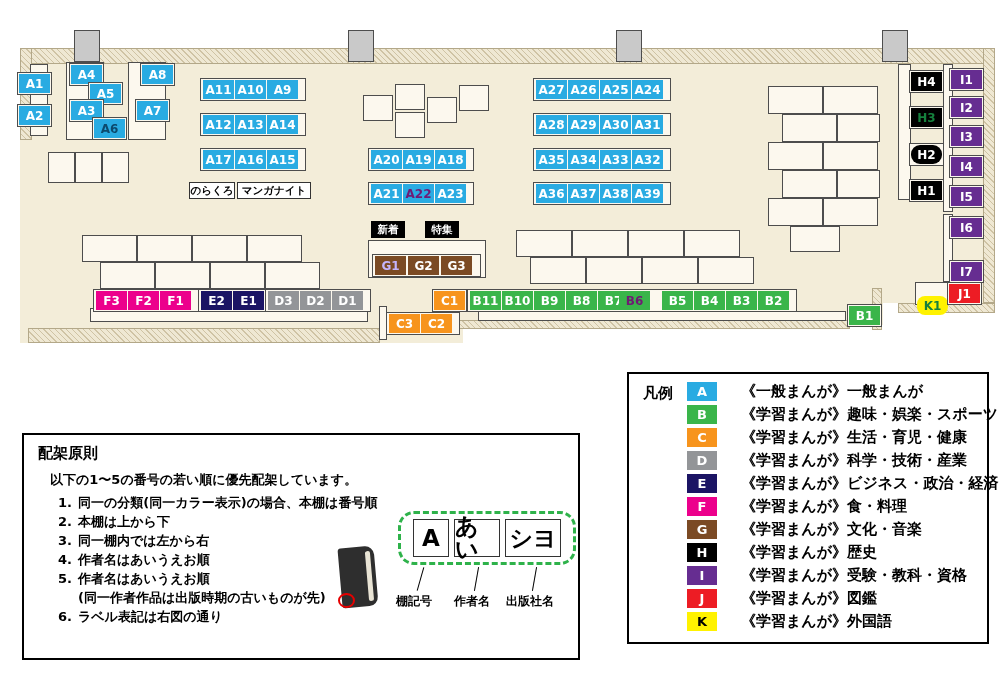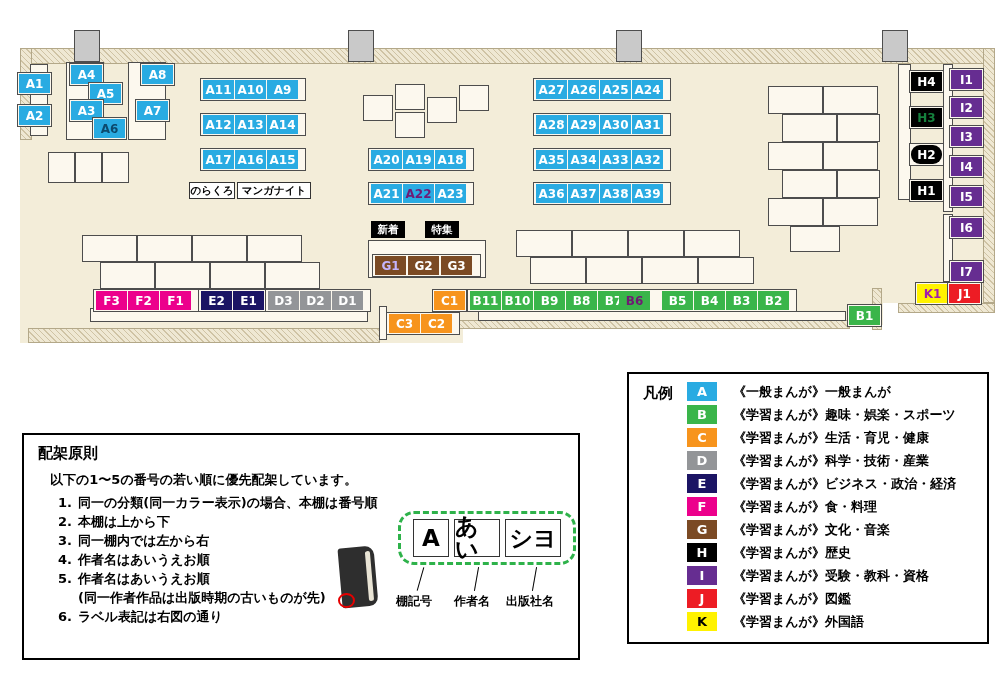--- a/index.html
+++ b/index.html
@@ -65,21 +65,21 @@
     border:2px solid #e60000;border-radius:50%;box-sizing:border-box;background:transparent;
   }
   .legend{left:627px;top:372px;width:362px;height:272px;}
   .l-title{position:absolute;left:14px;top:10px;font-size:15px;font-weight:bold;color:#000;}
   .l-items{position:absolute;left:58px;top:8px;}
   .l-row{display:flex;align-items:center;height:19px;margin-bottom:4px;}
   .l-swatch{
     width:30px;height:19px;flex:none;display:flex;align-items:center;justify-content:center;
     font-size:13px;font-weight:bold;line-height:1;
   }
-  .l-text{margin-left:16px;font-size:13px;font-weight:bold;color:#000;white-space:nowrap;}
+  .l-text{margin-left:24px;font-size:15px;font-weight:bold;color:#000;white-space:nowrap;}
 </style>
 </head>
 <body>
 
 <div class="stage">
 
   <div class="map">
       <div class="floor" style="left: 20px; top: 50px; width: 443px; height: 293px;"></div>
       <div class="floor" style="left: 463px; top: 50px; width: 420px; height: 275px;"></div>
       <div class="floor" style="left: 883px; top: 50px; width: 112px; height: 253px;"></div>
@@ -244,21 +244,21 @@
       <div class="map-label" style="left: 951px; top: 127px; background: rgb(102, 45, 145); color: rgb(255, 255, 255);">I3</div>
       <div class="shelf" style="left: 949px; top: 155px; width: 35px; height: 23px;"></div>
       <div class="map-label" style="left: 951px; top: 157px; background: rgb(102, 45, 145); color: rgb(255, 255, 255);">I4</div>
       <div class="shelf" style="left: 949px; top: 185px; width: 35px; height: 23px;"></div>
       <div class="map-label" style="left: 951px; top: 187px; background: rgb(102, 45, 145); color: rgb(255, 255, 255);">I5</div>
       <div class="shelf" style="left: 949px; top: 216px; width: 35px; height: 23px;"></div>
       <div class="map-label" style="left: 951px; top: 218px; background: rgb(102, 45, 145); color: rgb(255, 255, 255);">I6</div>
       <div class="shelf" style="left: 949px; top: 260px; width: 35px; height: 23px;"></div>
       <div class="map-label" style="left: 951px; top: 262px; background: rgb(102, 45, 145); color: rgb(255, 255, 255);">I7</div>
       <div class="shelf" style="left: 915px; top: 282px; width: 35px; height: 23px;"></div>
-      <div class="map-label" style="left: 917px; top: 284px; background: rgb(255, 242, 0); color: #a21caf;">K1</div>
+      <div class="map-label" style="left: 917px; top: 296px; background: rgb(255, 242, 0); color: #15803d; border-radius: 8px;">K1</div>
       <div class="shelf" style="left: 947px; top: 282px; width: 35px; height: 23px;"></div>
       <div class="map-label" style="left: 949px; top: 284px; background: rgb(237, 28, 36); color: rgb(255, 255, 255);">J1</div>
       <div class="tlabel white" style="left: 189px; top: 182px; width: 46px;">のらくろ</div>
       <div class="tlabel white" style="left: 237px; top: 182px; width: 74px;">マンガナイト</div>
       <div class="tlabel black" style="left: 371px; top: 221px; width: 34px;">新着</div>
       <div class="tlabel black" style="left: 425px; top: 221px; width: 34px;">特集</div>
     </div>
 
   <div class="box principles">
     <div class="p-title">配架原則</div>

